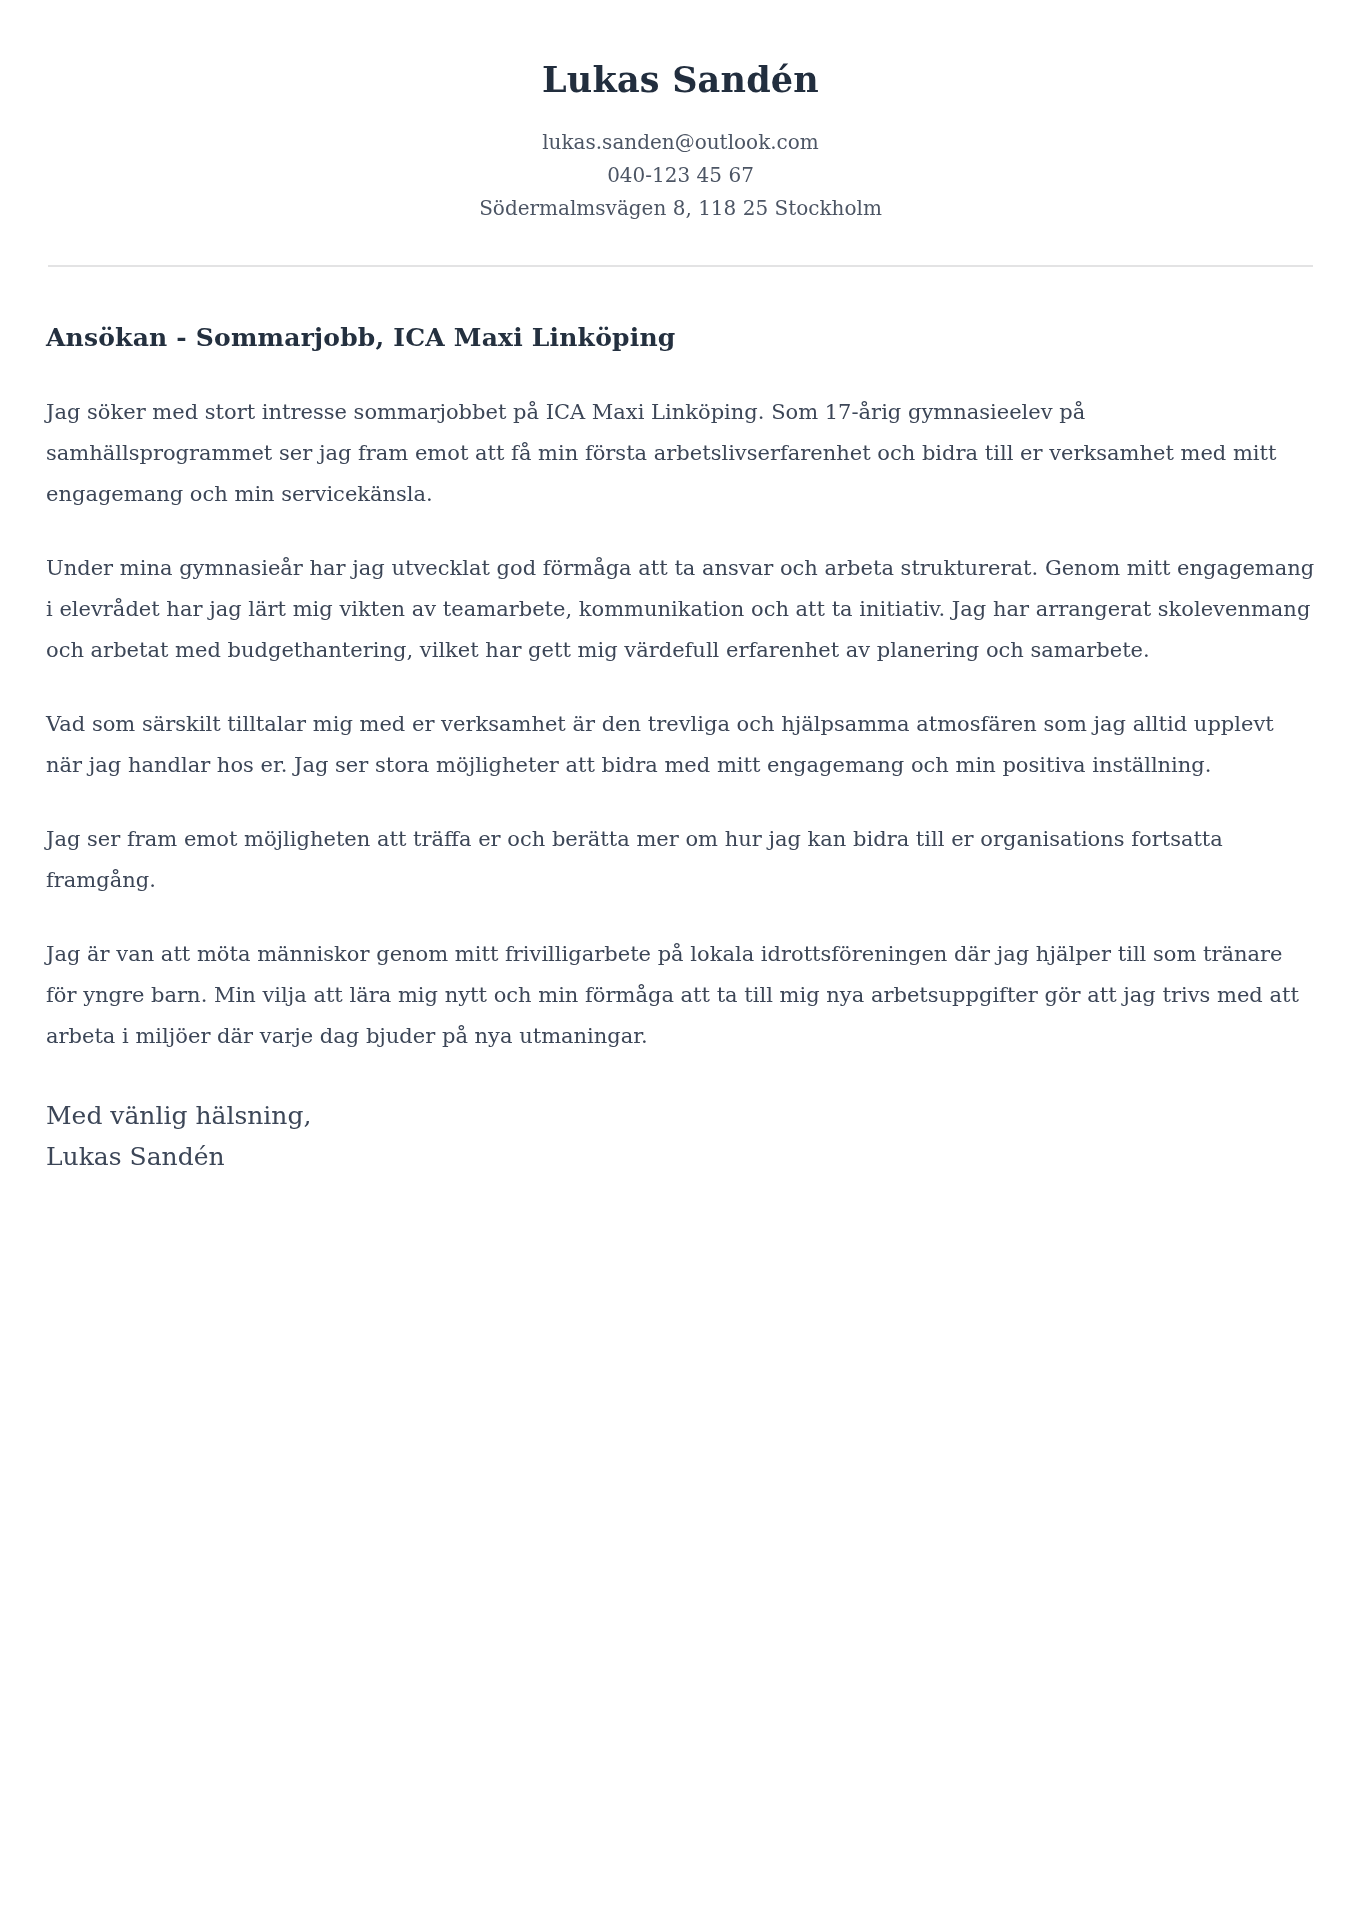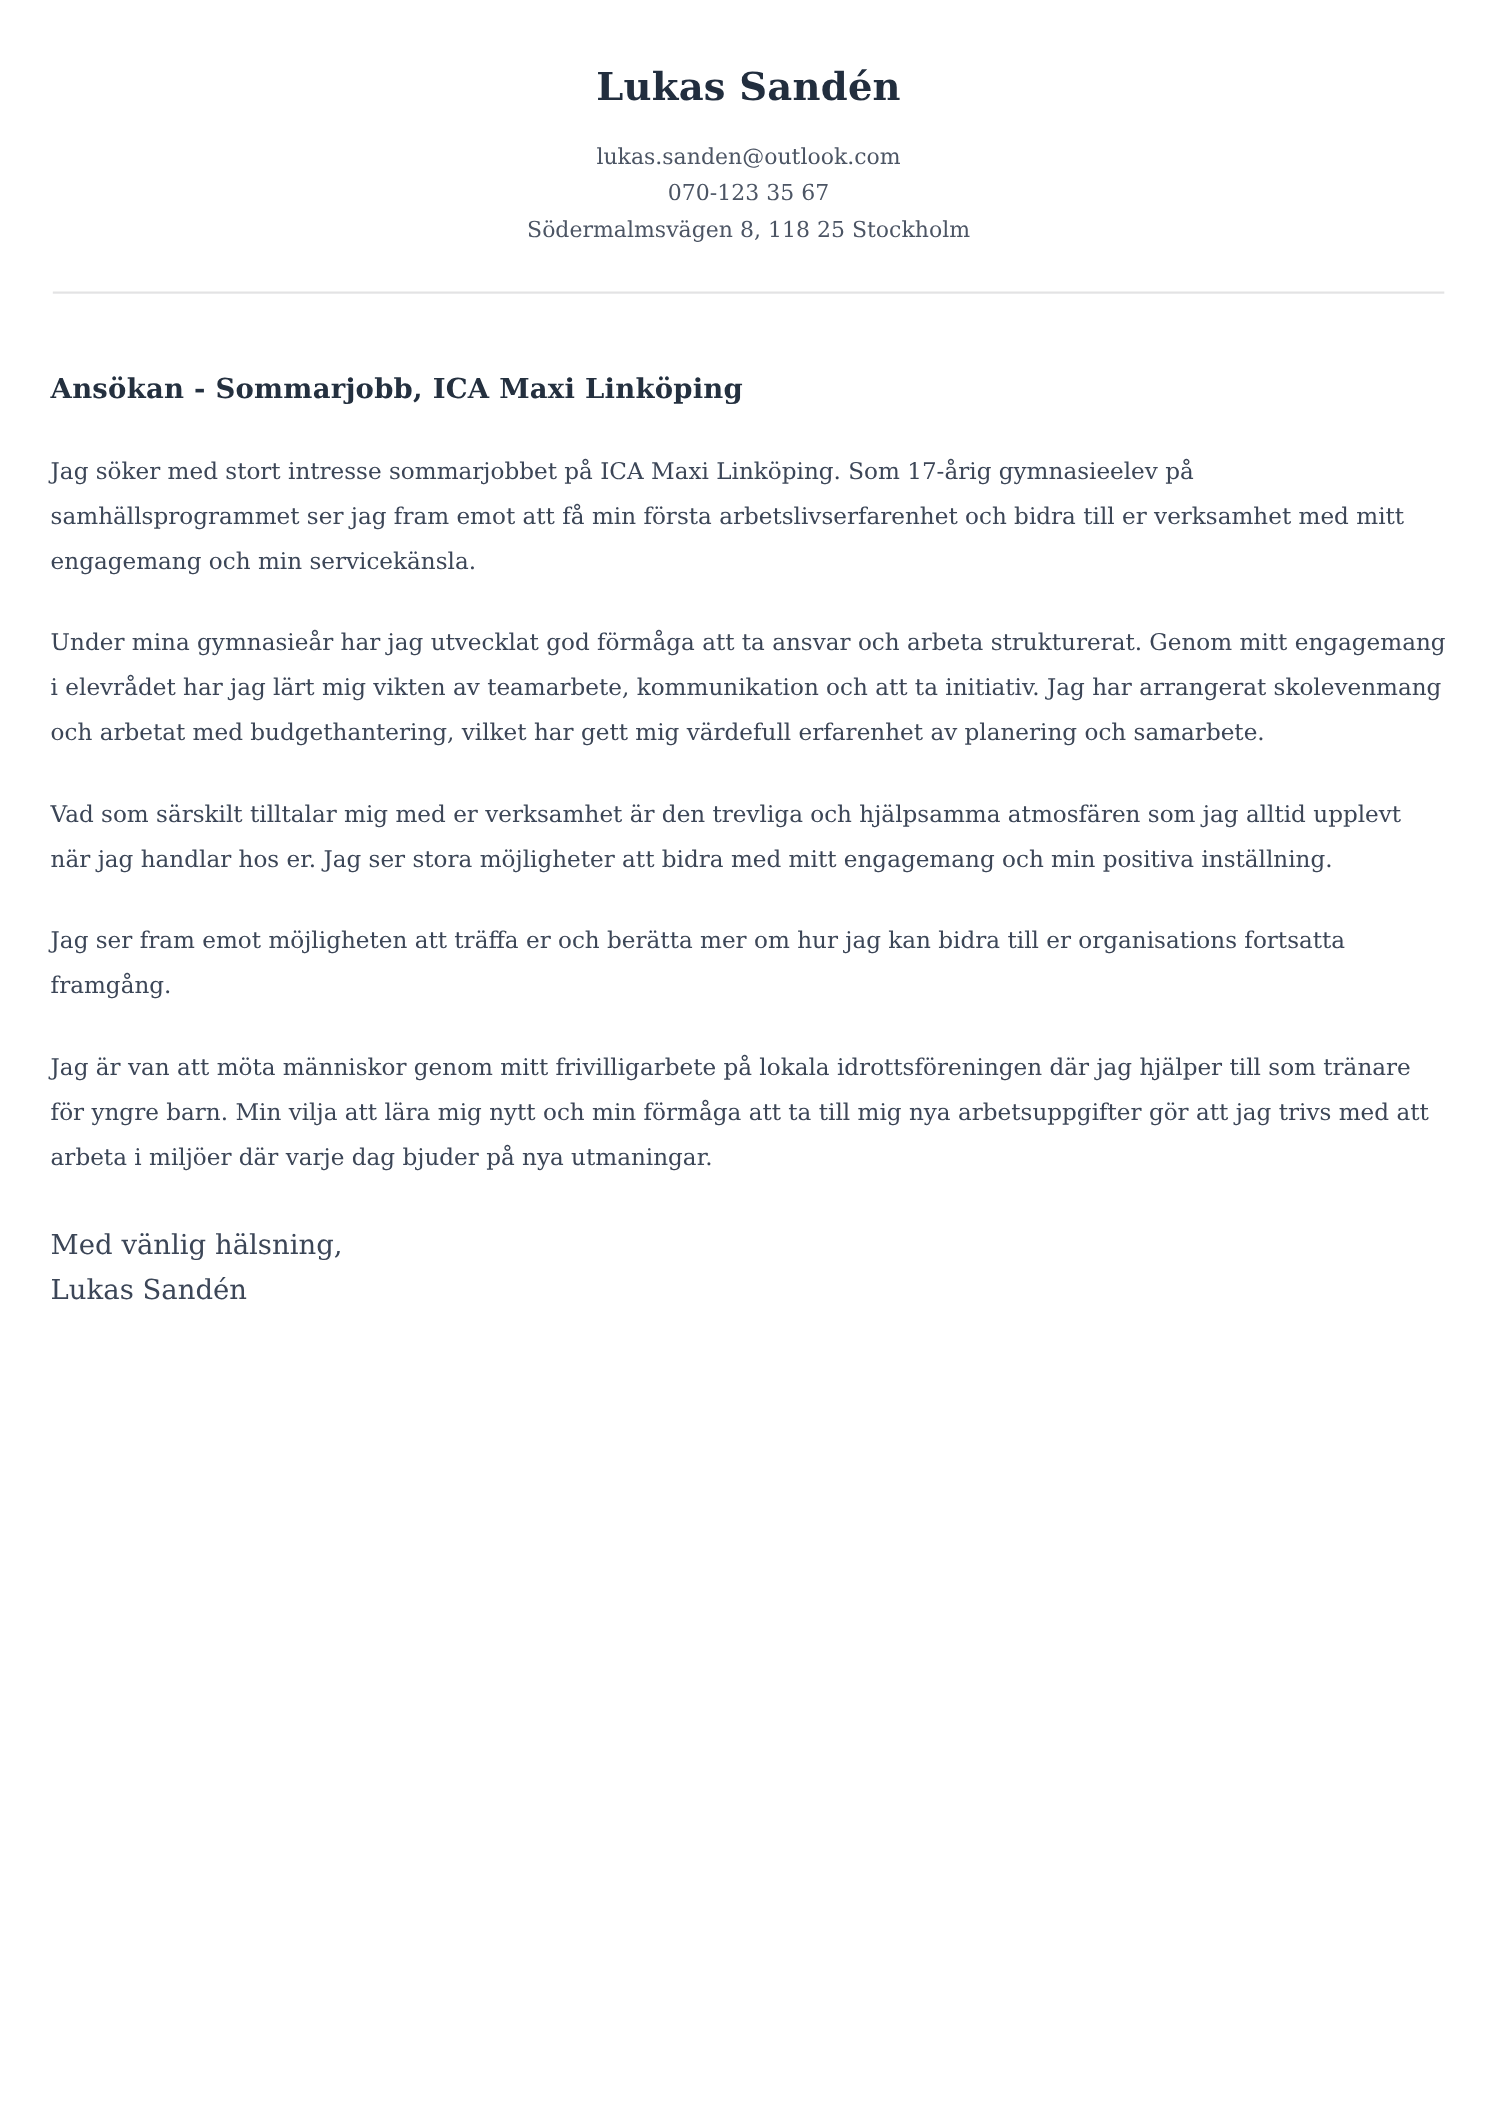--- a/index.html
+++ b/index.html
@@ -49,21 +49,21 @@
 
   
   .header-divider {
     border: none;
     border-top: 2px solid #e3e3e4;
     margin: 40px 2px 0 2px;
   }
 
   
   .letter-body {
-    margin-top: 72px;
+    margin-top: 56px;
     color: #3c4657;
   }
 
   .subject-line {
     font-size: 25px;
     font-weight: 700;
     color: #24303f;
     margin-bottom: 40px;
     letter-spacing: 0.2px;
   }
@@ -85,21 +85,21 @@
 </head>
 <body>
 
 <div class="page">
 
   <header class="letter-header">
     <div class="person-name">Lukas Sandén</div>
 
     <div class="contact-block">
       <div class="contact-line">lukas.sanden@outlook.com</div>
-      <div class="contact-line">070-123 35 67</div>
+      <div class="contact-line">040-123 45 67</div>
       <div class="contact-line">Södermalmsvägen 8, 118 25 Stockholm</div>
     </div>
   </header>
 
   <hr class="header-divider">
 
   <main class="letter-body">
 
     <div class="subject-line">Ansökan - Sommarjobb, ICA Maxi Linköping</div>
 

